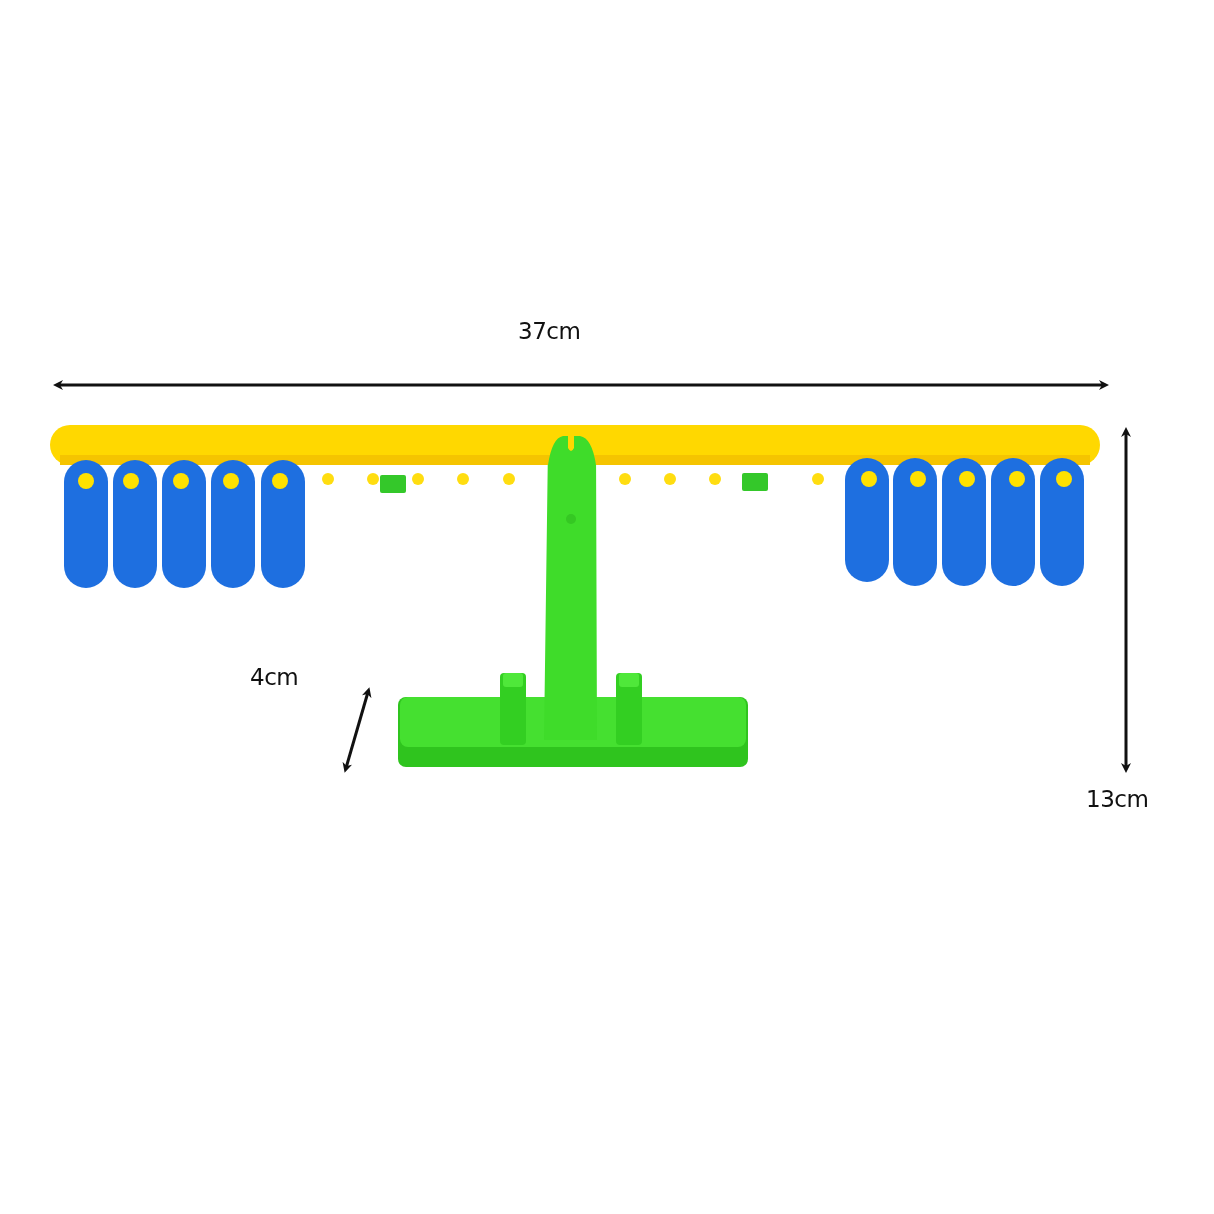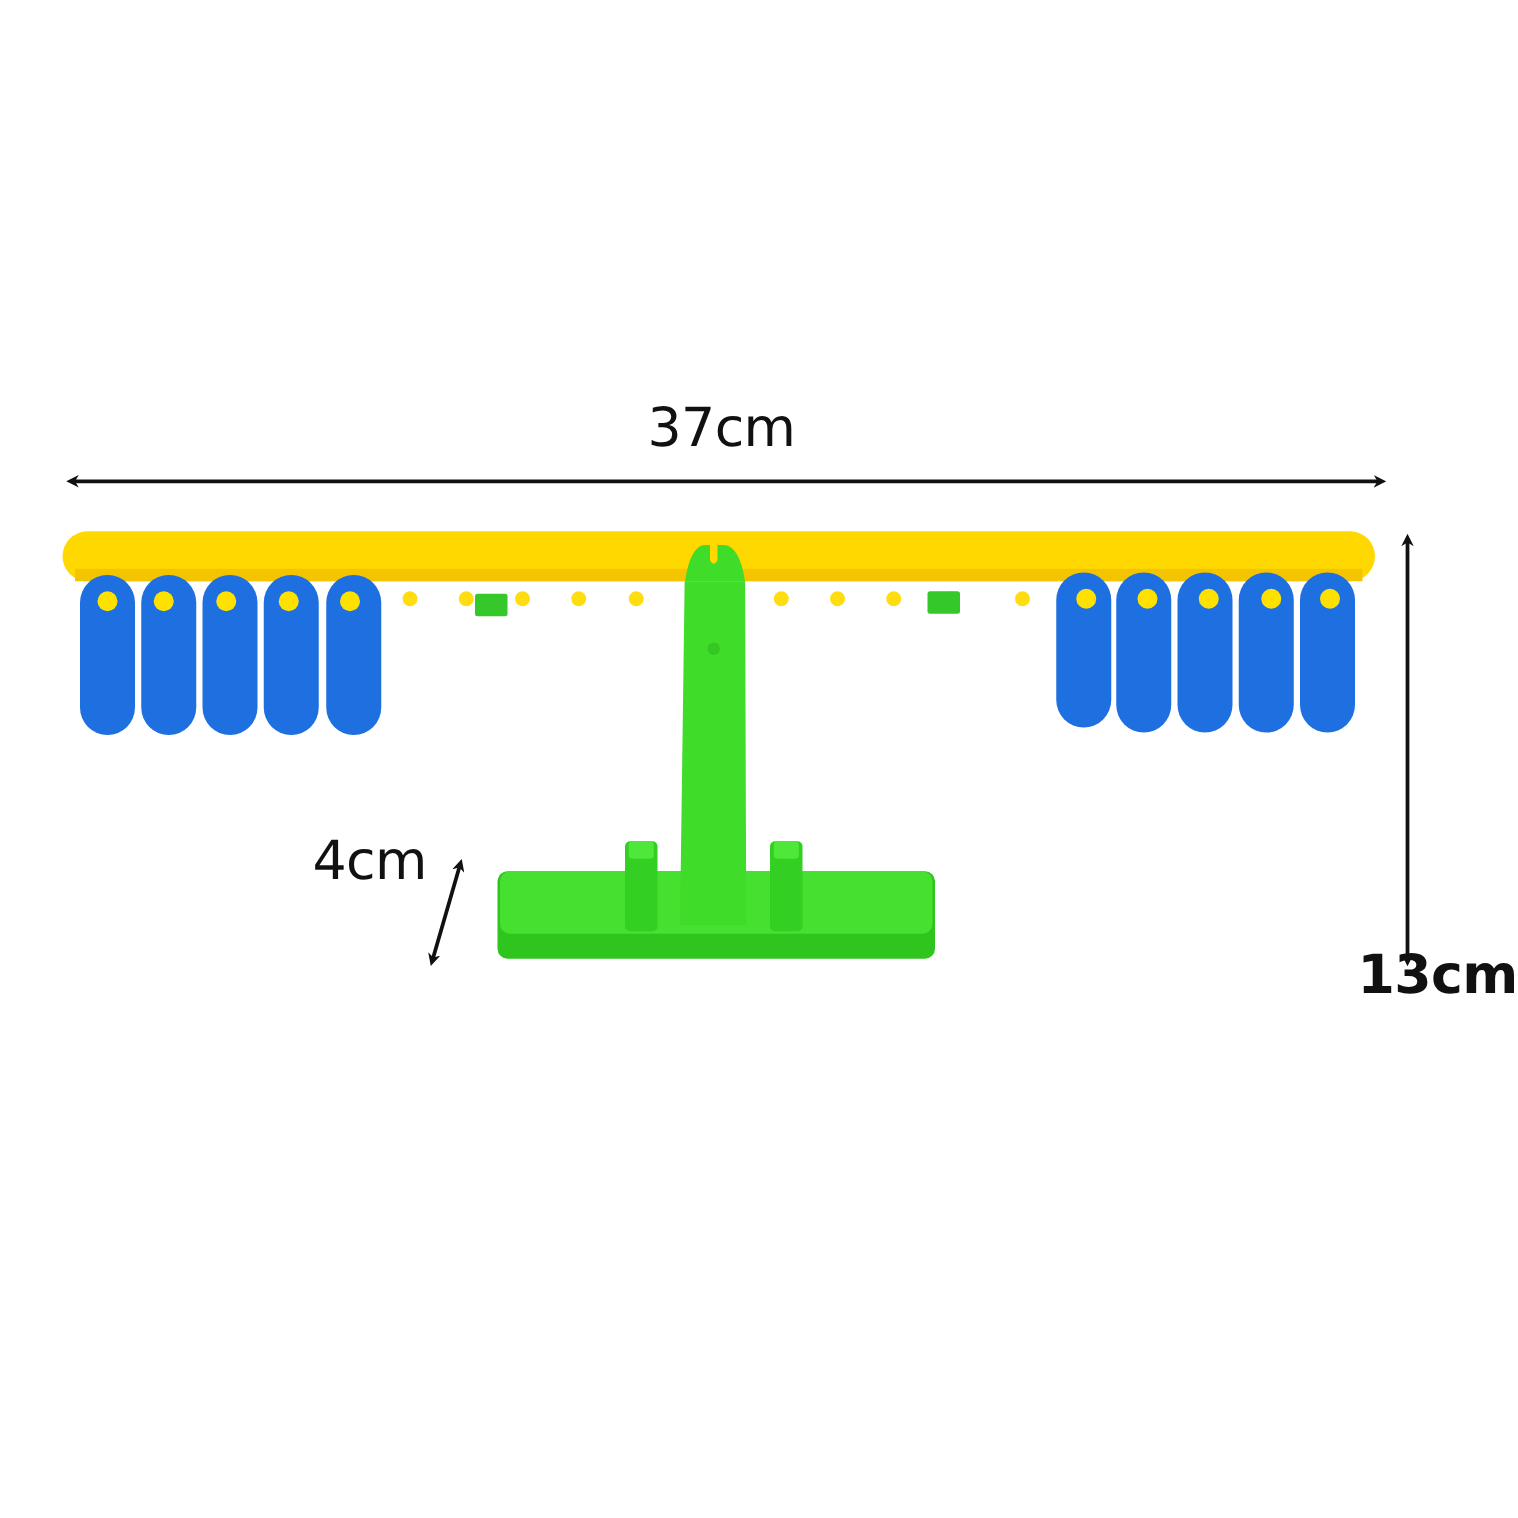--- a/index.html
+++ b/index.html
@@ -1,17 +1,17 @@
 <!DOCTYPE html>
 <html><head>
 <meta charset="utf-8">
 <style>
   html, body { margin:0; padding:0; background:#ffffff; }
   body { width:1214px; height:1214px; position:relative; overflow:hidden; font-family:"DejaVu Sans", sans-serif; }
-  .label { position:absolute; color:#111; font-size:43px; font-family:"DejaVu Sans", sans-serif; letter-spacing:-0.5px; }
+  .label { position:absolute; color:#111; font-size:23px; font-family:"DejaVu Sans", sans-serif; letter-spacing:-0.5px; }
   svg.scene { position:absolute; left:0; top:0; }
 </style>
 </head>
 <body>
 
 <svg class="scene" width="1214" height="1214" viewBox="0 0 1214 1214">
   <defs>
     <marker id="arrowhead" markerWidth="10" markerHeight="10" refX="5" refY="5" orient="auto-start-reverse" markerUnits="userSpaceOnUse">
       <path d="M0,0 L10,5 L0,10 L3,5 Z" fill="#111"></path>
     </marker>
@@ -101,14 +101,14 @@
         <circle cx="1017" cy="479" r="8" fill="#ffe100"></circle>
       </g>
     <g>
         <rect x="1040" y="458" width="44" height="128" rx="22" fill="#1e6fe0"></rect>
         <circle cx="1064" cy="479" r="8" fill="#ffe100"></circle>
       </g>
   </g>
 </svg>
 
 <div class="label" style="left:518px; top:318px;">37cm</div>
-<div class="label" style="left:1086px; top:755px;font-weight:bold;">13cm</div>
+<div class="label" style="left:1086px; top:786px;">13cm</div>
 <div class="label" style="left:250px; top:664px;">4cm</div>
 
 </body></html>

